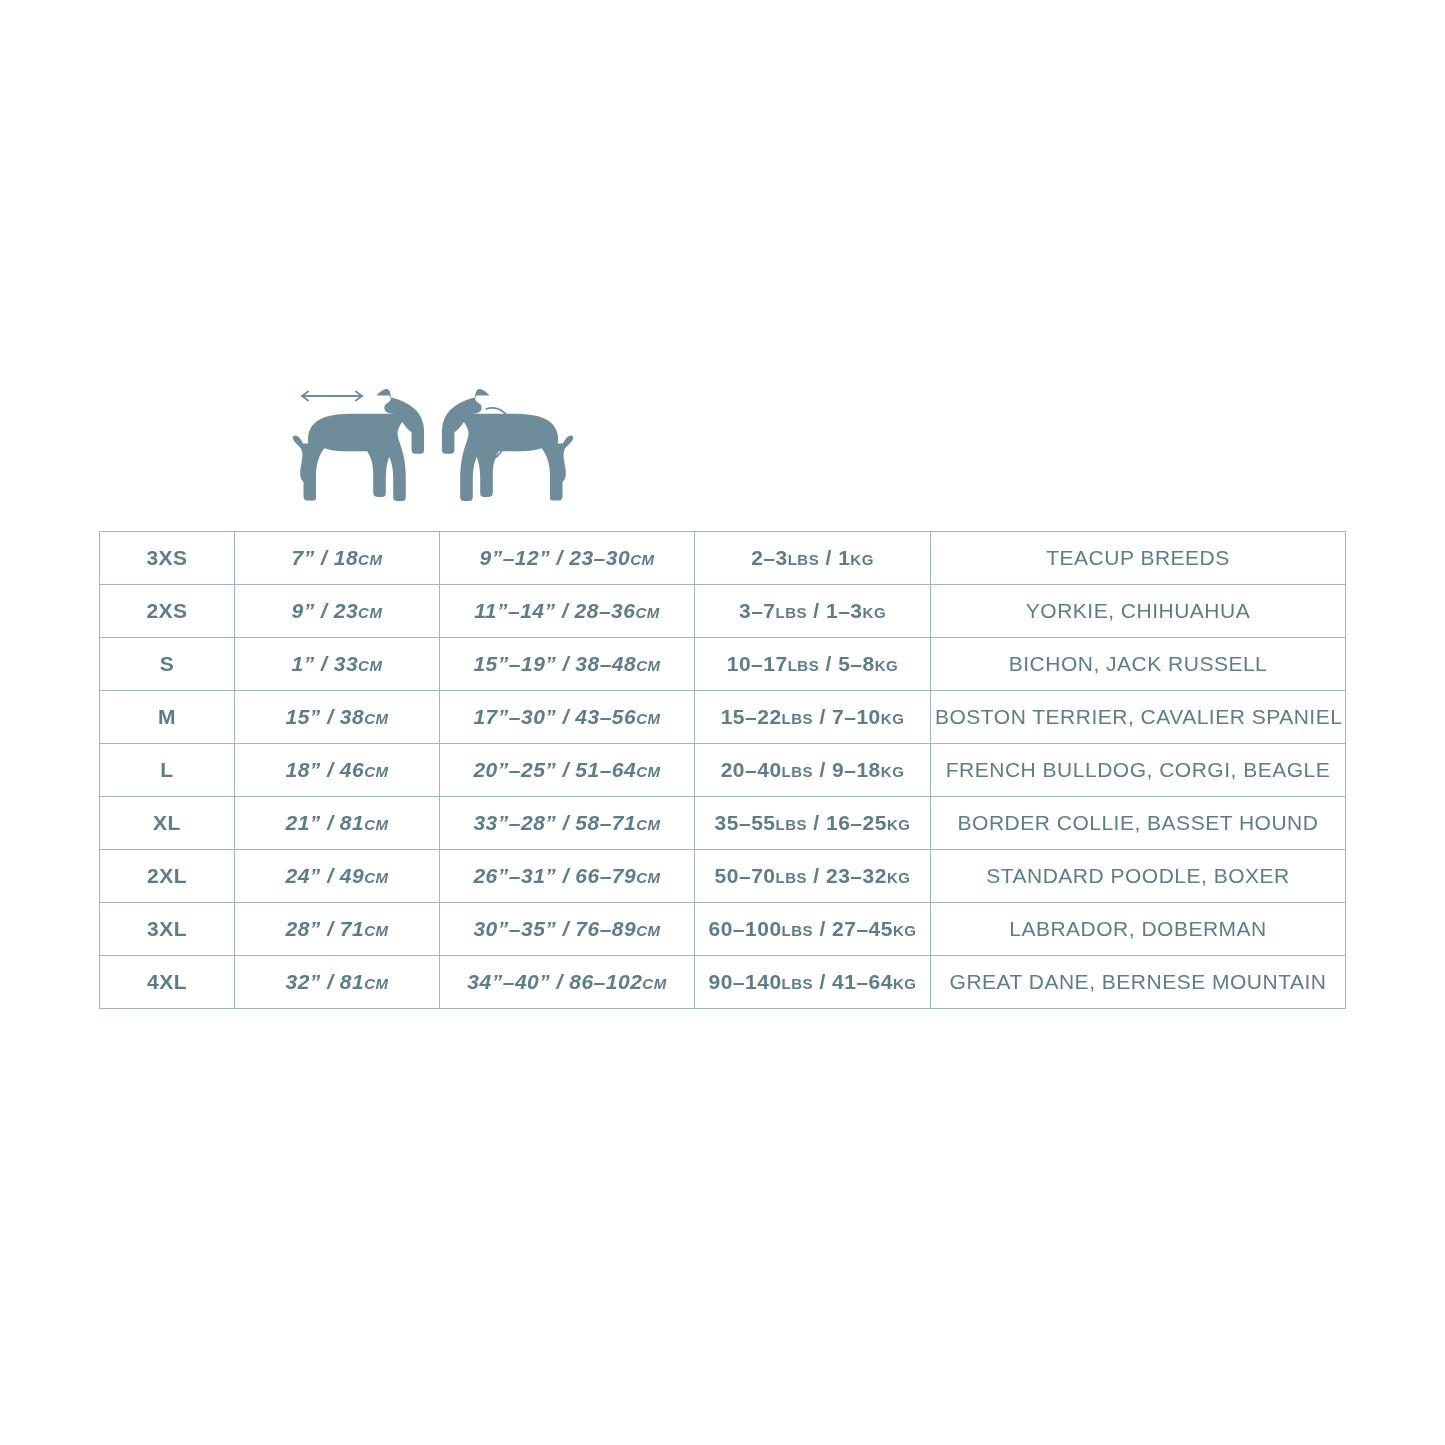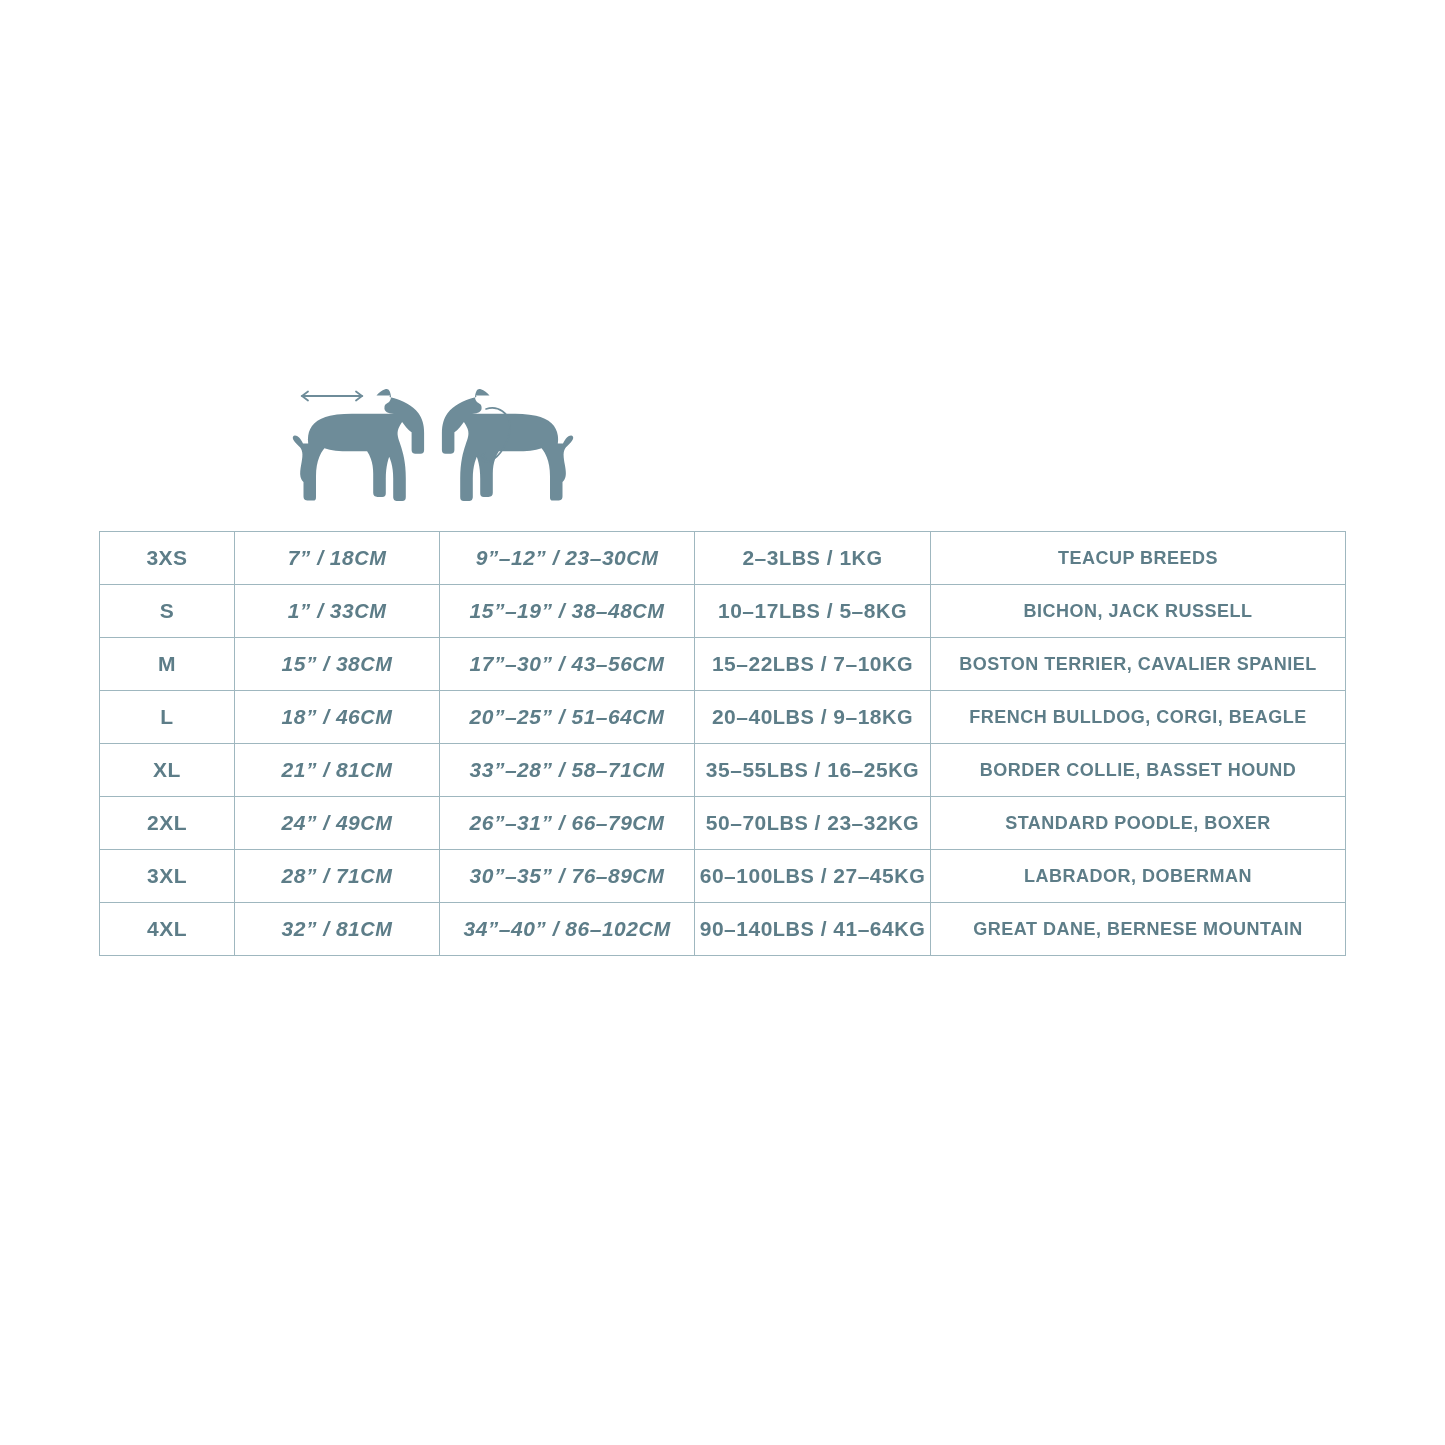--- a/index.html
+++ b/index.html
@@ -72,25 +72,25 @@
     font-size: 21px;
     font-weight: 700;
     font-style: italic;
   }
   td.col-weight {
     width: 227px;
     font-size: 21px;
     font-weight: 700;
   }
   td.col-breeds {
-    font-size: 18px;
-    font-weight: 700;
+    font-size: 21px;
+    font-weight: 400;
   }
   .unit {
-    font-size: 20px;
+    font-size: 15px;
     font-weight: 700;
   }
 </style>
 </head>
 <body>
 
 <div class="page">
 
   <div class="illustration">
     <svg viewBox="0 0 300 125" xmlns="http://www.w3.org/2000/svg">
@@ -122,20 +122,27 @@
       <tbody>
 
         <tr>
           <td class="col-size">3XS</td>
           <td class="col-back"><span>7” / 18</span><span class="unit">CM</span></td>
           <td class="col-chest"><span>9”–12” / 23–30</span><span class="unit">CM</span></td>
           <td class="col-weight"><span>2–3</span><span class="unit">LBS</span><span> / 1</span><span class="unit">KG</span></td>
           <td class="col-breeds">TEACUP BREEDS</td>
         </tr>
 
+        <tr>
+          <td class="col-size">2XS</td>
+          <td class="col-back"><span>9” / 23</span><span class="unit">CM</span></td>
+          <td class="col-chest"><span>11”–14” / 28–36</span><span class="unit">CM</span></td>
+          <td class="col-weight"><span>3–7</span><span class="unit">LBS</span><span> / 1–3</span><span class="unit">KG</span></td>
+          <td class="col-breeds">YORKIE, CHIHUAHUA</td>
+        </tr>
 
 
         <tr>
           <td class="col-size">S</td>
           <td class="col-back"><span>1” / 33</span><span class="unit">CM</span></td>
           <td class="col-chest"><span>15”–19” / 38–48</span><span class="unit">CM</span></td>
           <td class="col-weight"><span>10–17</span><span class="unit">LBS</span><span> / 5–8</span><span class="unit">KG</span></td>
           <td class="col-breeds">BICHON, JACK RUSSELL</td>
         </tr>
 

